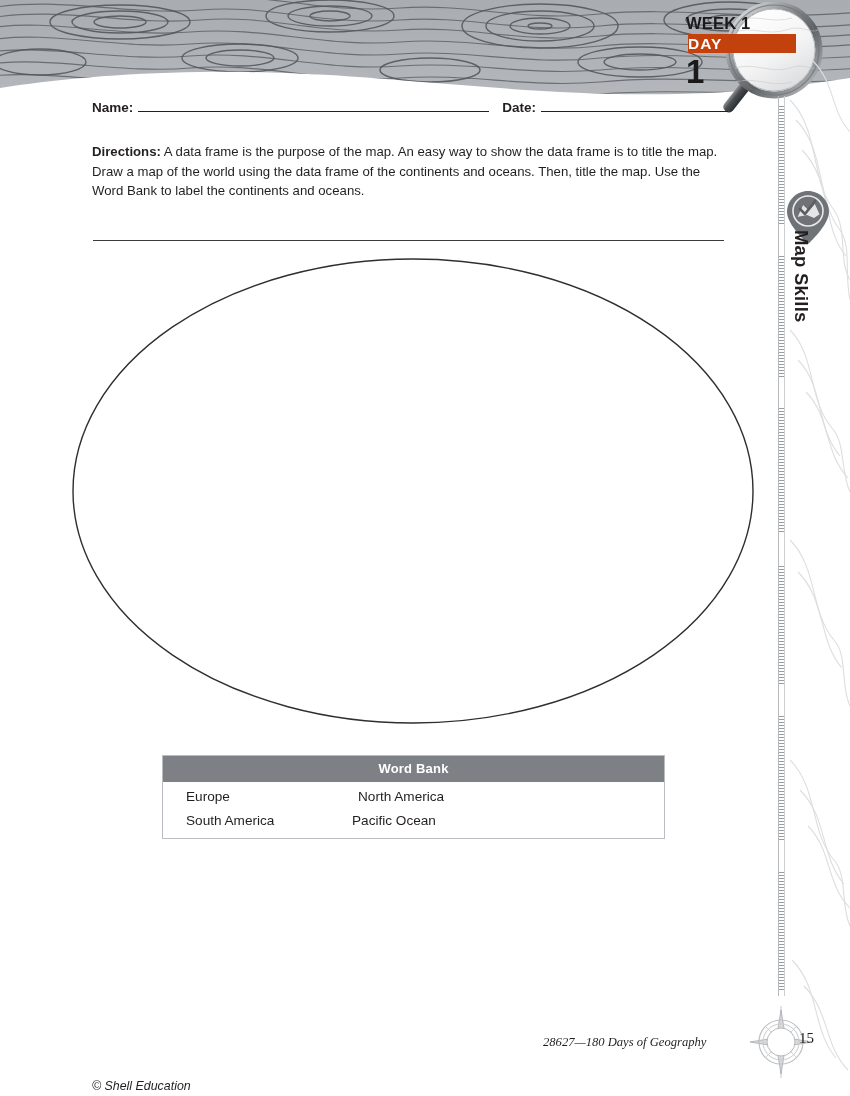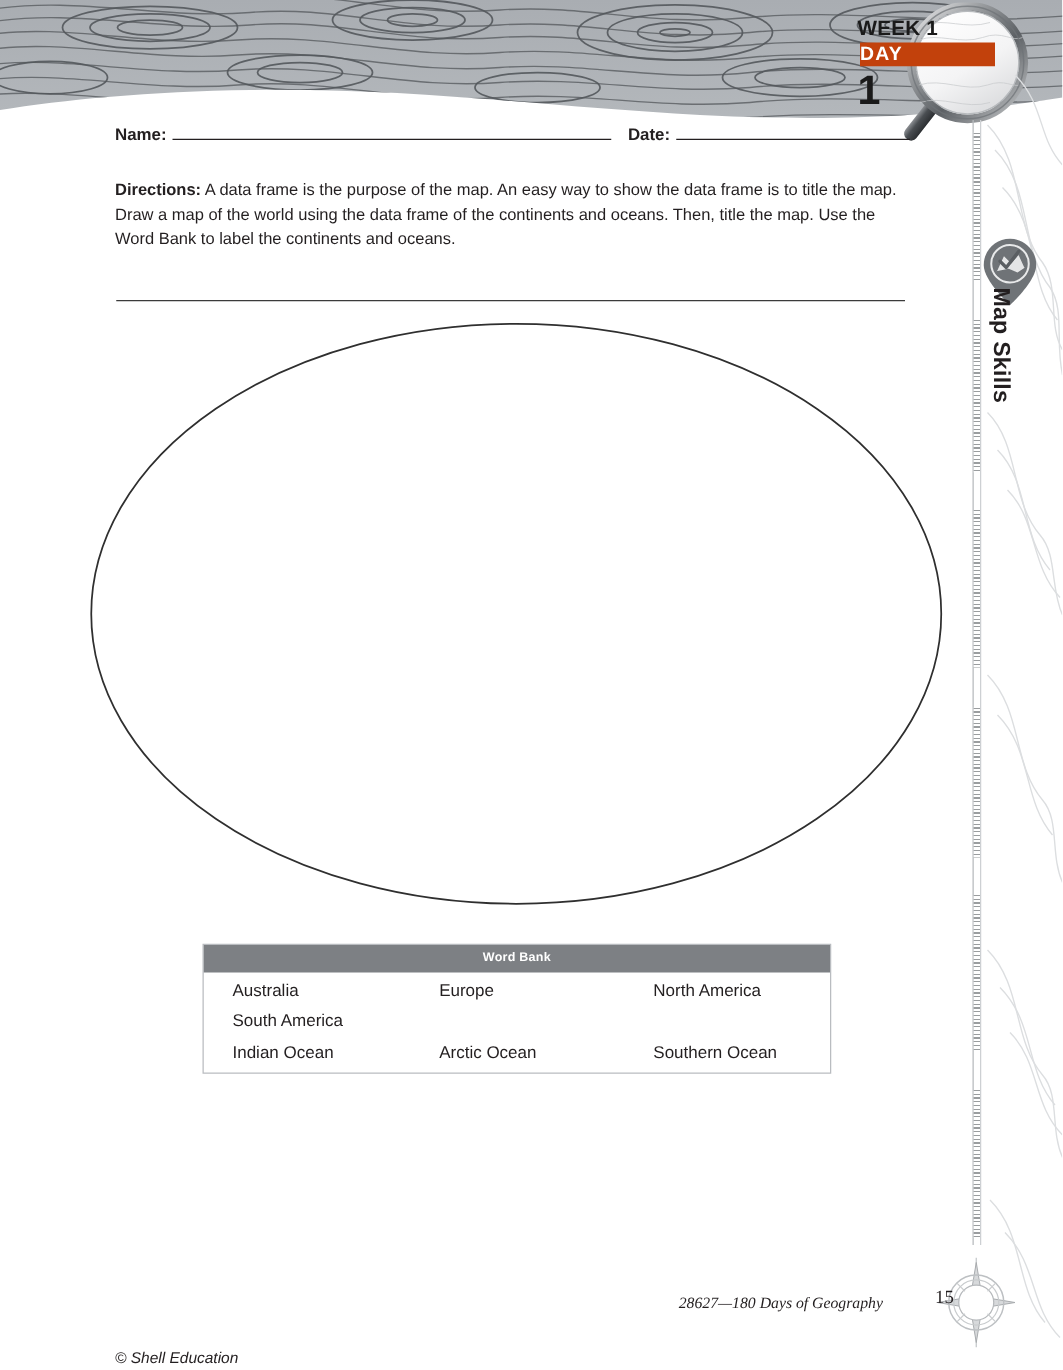--- a/index.html
+++ b/index.html
@@ -117,21 +117,21 @@
     position: absolute;
     left: 162px; top: 755px;
     width: 503px;
     border: 1px solid #b9bcc0;
     background: #ffffff;
     box-sizing: border-box;
   }
   .wb-header {
     background: #7d8084;
     color: #ffffff;
-    font-size: 10px;
+    font-size: 13px;
     font-weight: bold;
     text-align: center;
     padding: 5px 0 6px 0;
     letter-spacing: 0.2px;
   }
   .wb-body { padding: 3px 0 4px 0; }
   .wb-row {
     display: flex;
   }
   .wb-cell {
@@ -214,21 +214,21 @@
   .compass {
     position: absolute;
     left: 748px; top: 1006px;
     width: 66px; height: 72px;
   }
   .compass svg { display: block; }
   .compass-num {
     position: absolute;
     left: 748px; top: 1030px;
     width: 66px;
-    text-align: left;
+    text-align: right;
     font-family: "Liberation Serif", serif;
     font-size: 15px;
     color: #231f20;
   }
 </style>
 </head>
 <body>
 
 <div class="topo-banner">
   <svg width="850" height="100" viewBox="0 0 850 100" xmlns="http://www.w3.org/2000/svg">
@@ -337,31 +337,26 @@
 <div class="oval-wrap">
   <svg width="690" height="474" viewBox="0 0 690 474" xmlns="http://www.w3.org/2000/svg">
     <ellipse cx="345" cy="237" rx="340" ry="232" fill="#ffffff" stroke="#2f2f2f" stroke-width="1.4"></ellipse>
   </svg>
 </div>
 
 <div class="wordbank">
   <div class="wb-header">Word Bank</div>
   <div class="wb-body">
     <div class="wb-row">
-      <div class="wb-cell c0">Australia</div>
       <div class="wb-cell c1">Europe</div>
       <div class="wb-cell c2">North America</div>
     </div>
     <div class="wb-row">
       <div class="wb-cell c0">South America</div>
-    </div>
-    <div class="wb-row">
-      <div class="wb-cell c0">Indian Ocean</div>
-      <div class="wb-cell c1">Arctic Ocean</div>
-      <div class="wb-cell c2">Southern Ocean</div>
+      <div class="wb-cell c1">Pacific Ocean</div>
     </div>
   </div>
 </div>
 
 <div class="sidebar">
   <svg class="sidebar-topo" width="90" height="1096" viewBox="0 0 90 1096" xmlns="http://www.w3.org/2000/svg">
     <g fill="none" stroke="#dcdee0" stroke-width="1.1">
       <path d="M30,100 C60,130 50,180 74,210 C88,230 78,260 90,280"></path>
       <path d="M36,120 C66,150 56,200 80,230 C92,248 84,272 90,300"></path>
       <path d="M42,150 C72,180 62,228 86,256"></path>

